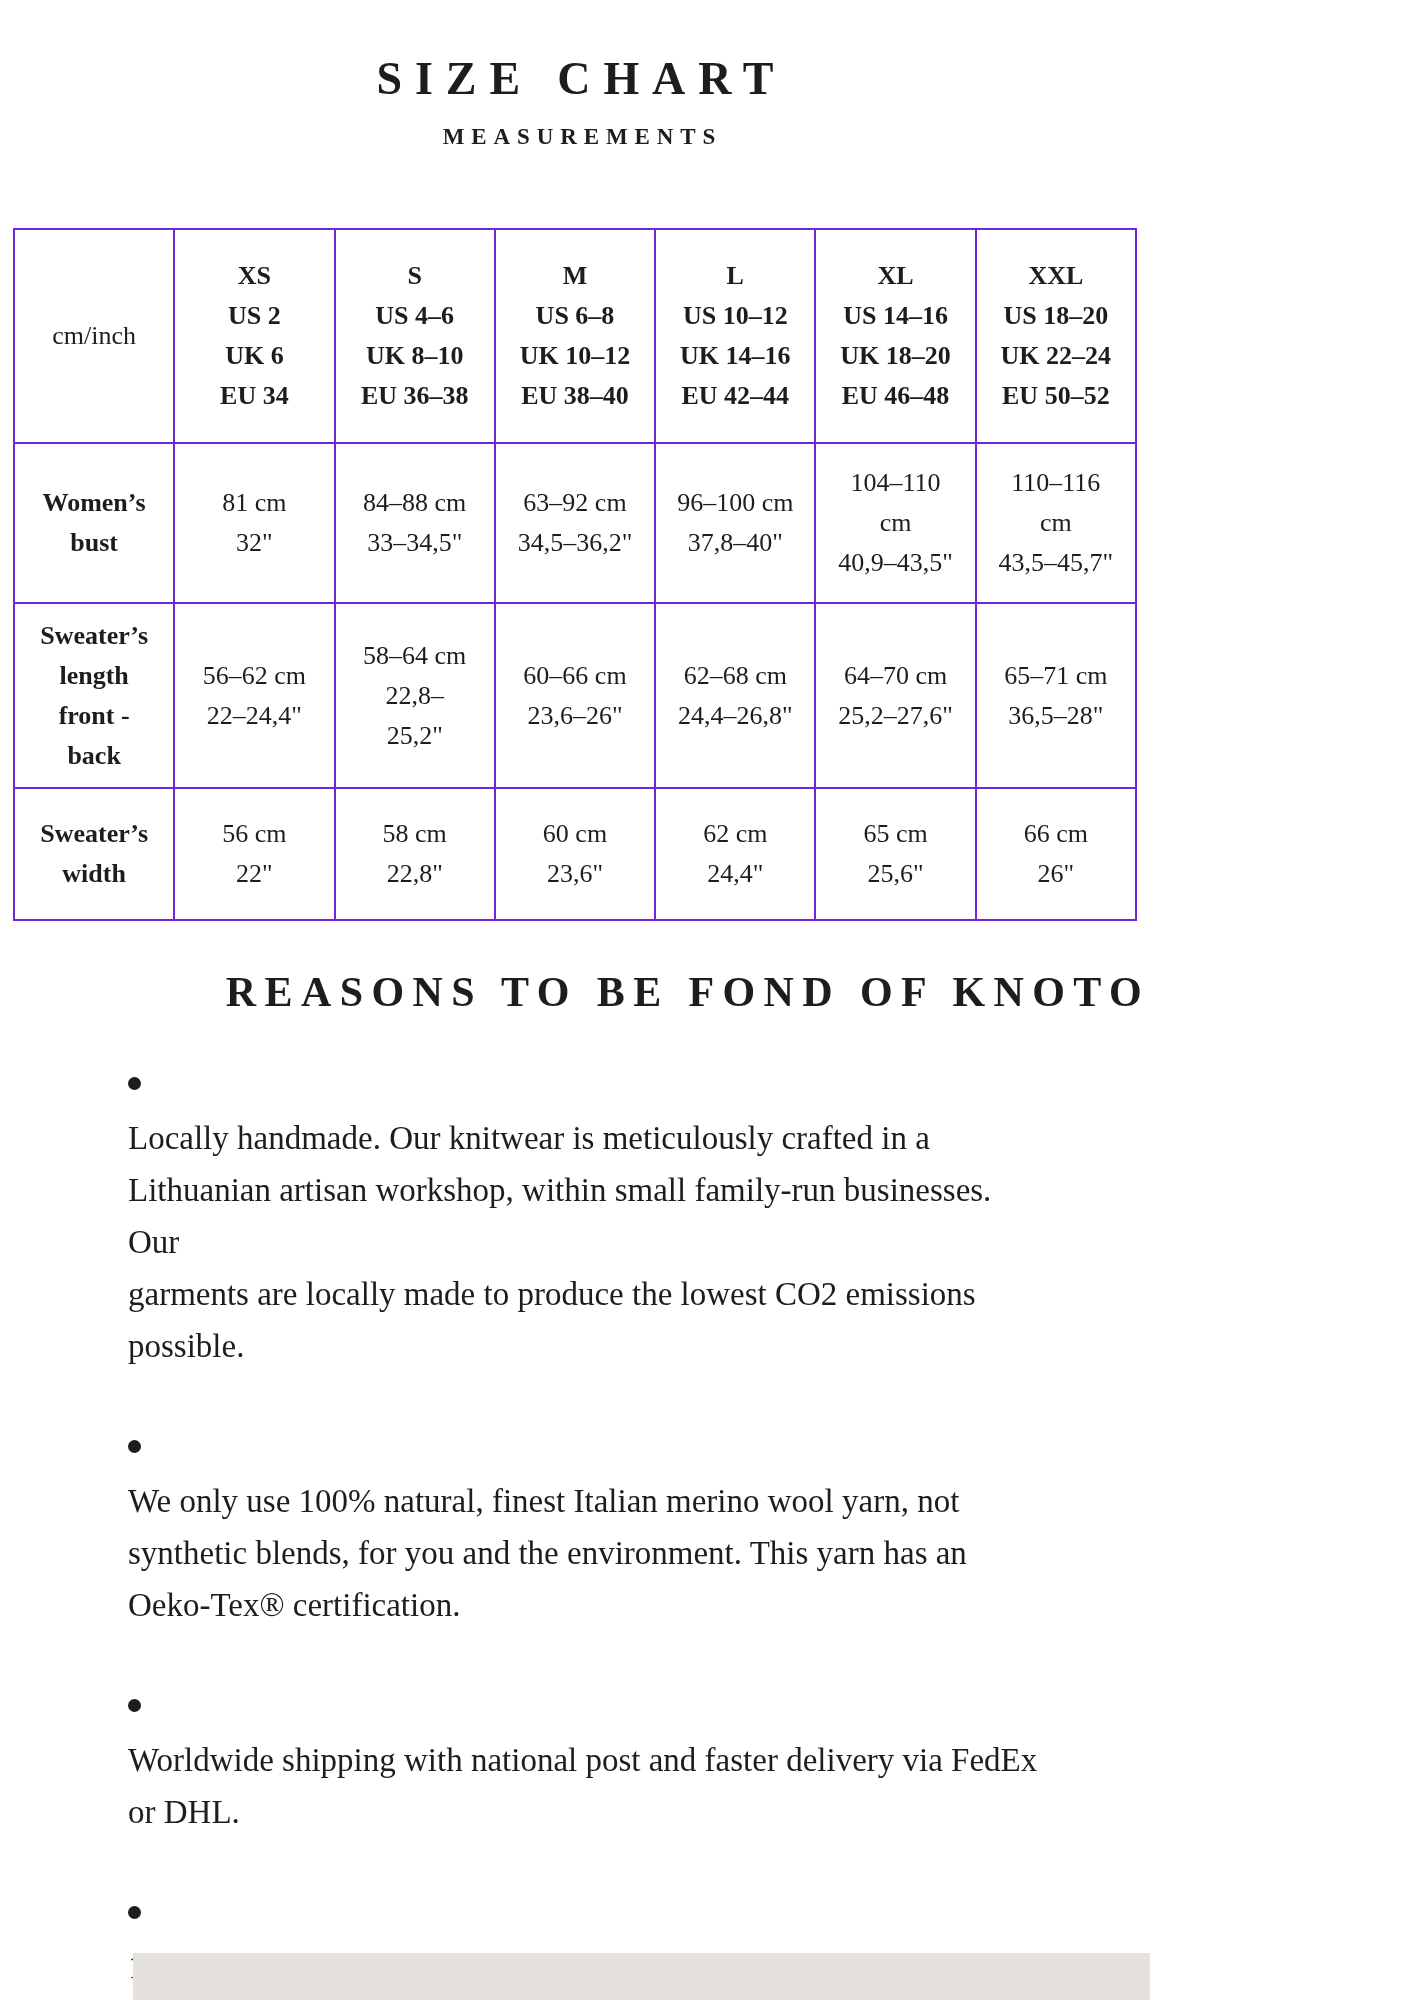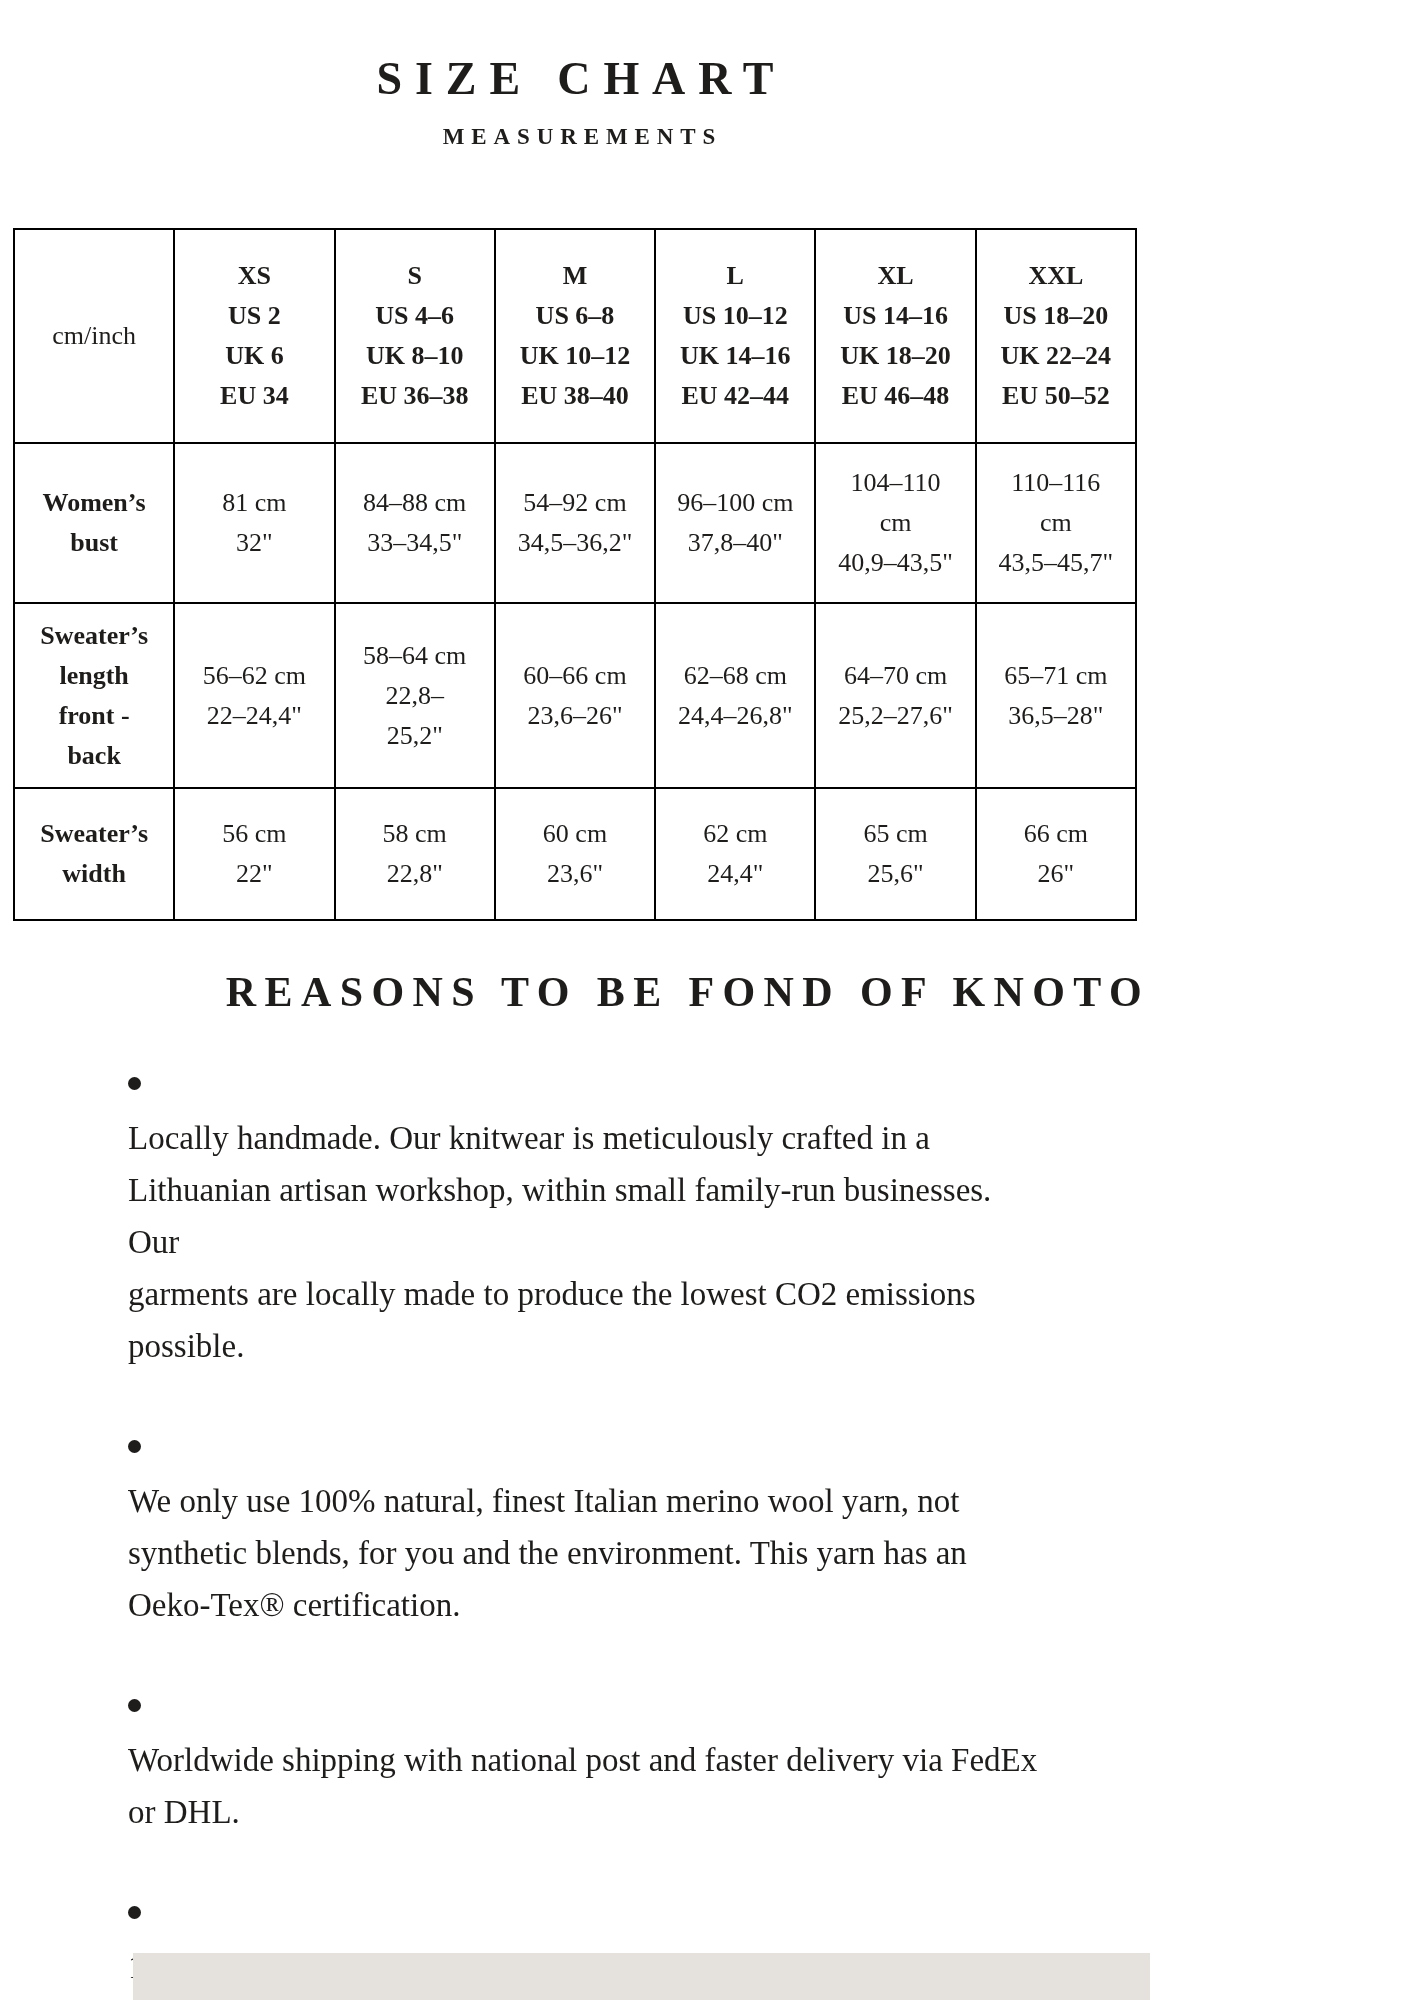--- a/index.html
+++ b/index.html
@@ -26,21 +26,21 @@
     letter-spacing:0.30em;text-indent:0.30em;padding-left:8px;
   }
   table.size-table{
     margin:78px auto 0 auto;
     border-collapse:collapse;
     table-layout:fixed;
     width:1124px;
     font-size:26px;
   }
   table.size-table td{
-    border:2px solid #000000;
+    border:2px solid #6d28d9;
     text-align:center;
     vertical-align:middle;
     white-space:pre-line;
     line-height:40px;
     padding:4px 10px;
     overflow:hidden;
   }
   tr.r-head{height:214px;}
   tr.r-bust{height:160px;}
   tr.r-length{height:185px;}
@@ -119,21 +119,21 @@
 UK 22–24
 EU 50–52</td>
       </tr>
       <tr class="r-bust">
         <td class="row-label">Women’s
 bust</td>
         <td>81 cm
 32"</td>
         <td>84–88 cm
 33–34,5"</td>
-        <td>54–92 cm
+        <td>63–92 cm
 34,5–36,2"</td>
         <td>96–100 cm
 37,8–40"</td>
         <td>104–110
 cm
 40,9–43,5"</td>
         <td>110–116
 cm
 43,5–45,7"</td>
       </tr>

